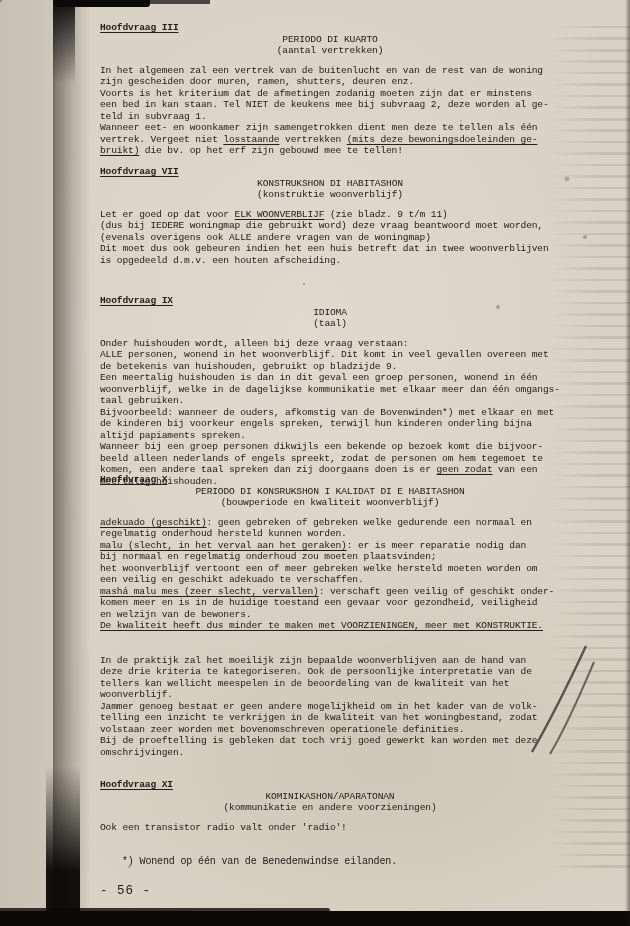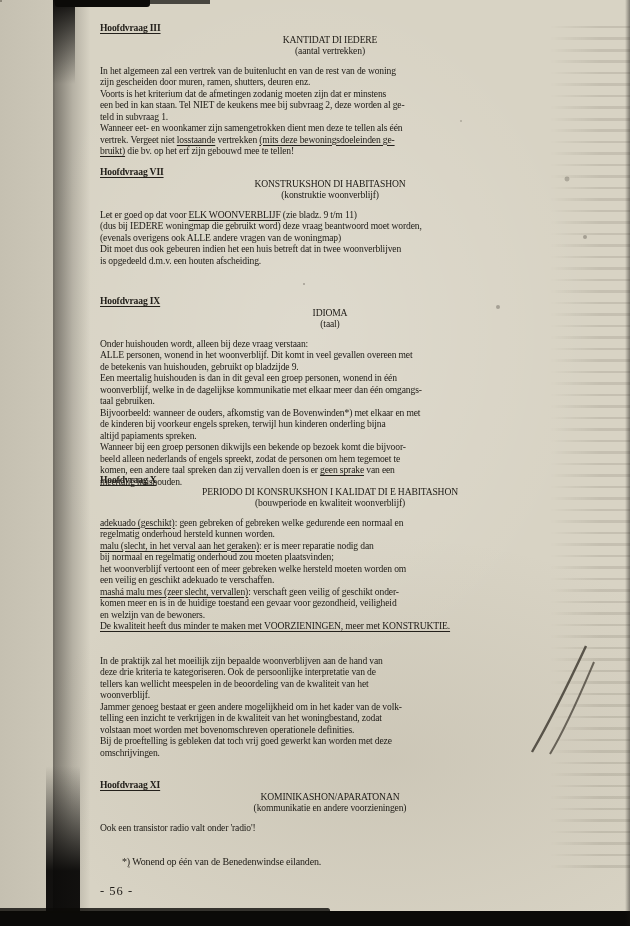--- a/index.html
+++ b/index.html
@@ -3,21 +3,21 @@
 <meta charset="utf-8">
 <style>
   *{margin:0;padding:0;box-sizing:border-box}
   html,body{background:#3a3a3a}
   .scan{
     position:relative;width:630px;height:926px;overflow:hidden;
     background:
       radial-gradient(ellipse 420px 500px at 48% 36%, rgba(255,255,255,.16), transparent 70%),
       radial-gradient(ellipse 520px 320px at 62% 82%, rgba(120,110,90,.12), transparent 70%),
       #d8d3c4;
-    font-family:Liberation Serif, serif;
+    font-family:Liberation Mono, monospace;
     color:#23201b;
   }
   .ghost{
     position:absolute;right:0;top:26px;width:80px;height:846px;
     background:repeating-linear-gradient(180deg, rgba(100,94,80,.30) 0 2.5px, transparent 2.5px 11.5px);
     -webkit-mask-image:linear-gradient(90deg, transparent, #000 62%);
     mask-image:linear-gradient(90deg, transparent, #000 62%);
     filter:blur(.6px);opacity:.55;
   }
   .textblock{position:absolute;left:100px;top:0;width:492px;height:100%;
@@ -56,21 +56,21 @@
 </head>
 <body>
 
 <div class="scan">
 
   <div class="ghost"></div>
 
   <div class="textblock">
       <section class="section sec0">
         <div class="sec-heading">Hoofdvraag III</div>
-        <div class="sec-title">KANTIDAT DI IEDERE</div>
+        <div class="sec-title">PERIODO DI KUARTO</div>
         <div class="sec-subtitle">(aantal vertrekken)</div>
         <div class="line"><span>In het algemeen zal een vertrek van de buitenlucht en van de rest van de woning</span></div>
         <div class="line"><span>zijn gescheiden door muren, ramen, shutters, deuren enz.</span></div>
         <div class="line"><span>Voorts is het kriterium dat de afmetingen zodanig moeten zijn dat er minstens</span></div>
         <div class="line"><span>een bed in kan staan. Tel NIET de keukens mee bij subvraag 2, deze worden al ge-</span></div>
         <div class="line"><span>teld in subvraag 1.</span></div>
         <div class="line"><span>Wanneer eet- en woonkamer zijn samengetrokken dient men deze te tellen als één</span></div>
         <div class="line"><span>vertrek. Vergeet niet </span><span class="u">losstaande</span><span> vertrekken </span><span class="u">(mits deze bewoningsdoeleinden ge-</span></div>
         <div class="line"><span class="u">bruikt)</span><span> die bv. op het erf zijn gebouwd mee te tellen!</span></div>
       </section>
@@ -92,21 +92,21 @@
         <div class="line"><span>ALLE personen, wonend in het woonverblijf. Dit komt in veel gevallen overeen met</span></div>
         <div class="line"><span>de betekenis van huishouden, gebruikt op bladzijde 9.</span></div>
         <div class="line"><span>Een meertalig huishouden is dan in dit geval een groep personen, wonend in één</span></div>
         <div class="line"><span>woonverblijf, welke in de dagelijkse kommunikatie met elkaar meer dan één omgangs-</span></div>
         <div class="line"><span>taal gebruiken.</span></div>
         <div class="line"><span>Bijvoorbeeld: wanneer de ouders, afkomstig van de Bovenwinden*) met elkaar en met</span></div>
         <div class="line"><span>de kinderen bij voorkeur engels spreken, terwijl hun kinderen onderling bijna</span></div>
         <div class="line"><span>altijd papiaments spreken.</span></div>
         <div class="line"><span>Wanneer bij een groep personen dikwijls een bekende op bezoek komt die bijvoor-</span></div>
         <div class="line"><span>beeld alleen nederlands of engels spreekt, zodat de personen om hem tegemoet te</span></div>
-        <div class="line"><span>komen, een andere taal spreken dan zij vervallen doen is er </span><span class="u">geen sprake</span><span> van een</span></div>
+        <div class="line"><span>komen, een andere taal spreken dan zij doorgaans doen is er </span><span class="u">geen zodat</span><span> van een</span></div>
         <div class="line"><span>meertalig huishouden.</span></div>
       </section>
       <section class="section sec3">
         <div class="sec-heading">Hoofdvraag X</div>
         <div class="sec-title">PERIODO DI KONSRUKSHON I KALIDAT DI E HABITASHON</div>
         <div class="sec-subtitle">(bouwperiode en kwaliteit woonverblijf)</div>
         <div class="line"><span class="u">adekuado (geschikt)</span><span>: geen gebreken of gebreken welke gedurende een normaal en</span></div>
         <div class="line"><span>regelmatig onderhoud hersteld kunnen worden.</span></div>
         <div class="line"><span class="u">malu (slecht, in het verval aan het geraken)</span><span>: er is meer reparatie nodig dan</span></div>
         <div class="line"><span>bij normaal en regelmatig onderhoud zou moeten plaatsvinden;</span></div>
@@ -117,21 +117,21 @@
         <div class="line"><span>en welzijn van de bewoners.</span></div>
         <div class="line"><span class="u">De kwaliteit heeft dus minder te maken met VOORZIENINGEN, meer met KONSTRUKTIE.</span></div>
         <div class="line">&nbsp;</div>
         <div class="line">&nbsp;</div>
         <div class="line"><span>In de praktijk zal het moeilijk zijn bepaalde woonverblijven aan de hand van</span></div>
         <div class="line"><span>deze drie kriteria te kategoriseren. Ook de persoonlijke interpretatie van de</span></div>
         <div class="line"><span>tellers kan wellicht meespelen in de beoordeling van de kwaliteit van het</span></div>
         <div class="line"><span>woonverblijf.</span></div>
         <div class="line"><span>Jammer genoeg bestaat er geen andere mogelijkheid om in het kader van de volk-</span></div>
         <div class="line"><span>telling een inzicht te verkrijgen in de kwaliteit van het woningbestand, zodat</span></div>
-        <div class="line"><span>volstaan moet worden met bovenomschreven operationele definities.</span></div>
+        <div class="line"><span>volstaan zeer worden met bovenomschreven operationele definities.</span></div>
         <div class="line"><span>Bij de proeftelling is gebleken dat toch vrij goed gewerkt kan worden met deze</span></div>
         <div class="line"><span>omschrijvingen.</span></div>
       </section>
       <section class="section sec4">
         <div class="sec-heading">Hoofdvraag XI</div>
         <div class="sec-title">KOMINIKASHON/APARATONAN</div>
         <div class="sec-subtitle">(kommunikatie en andere voorzieningen)</div>
         <div class="line"><span>Ook een transistor radio valt onder 'radio'!</span></div>
       </section>
     </div>

